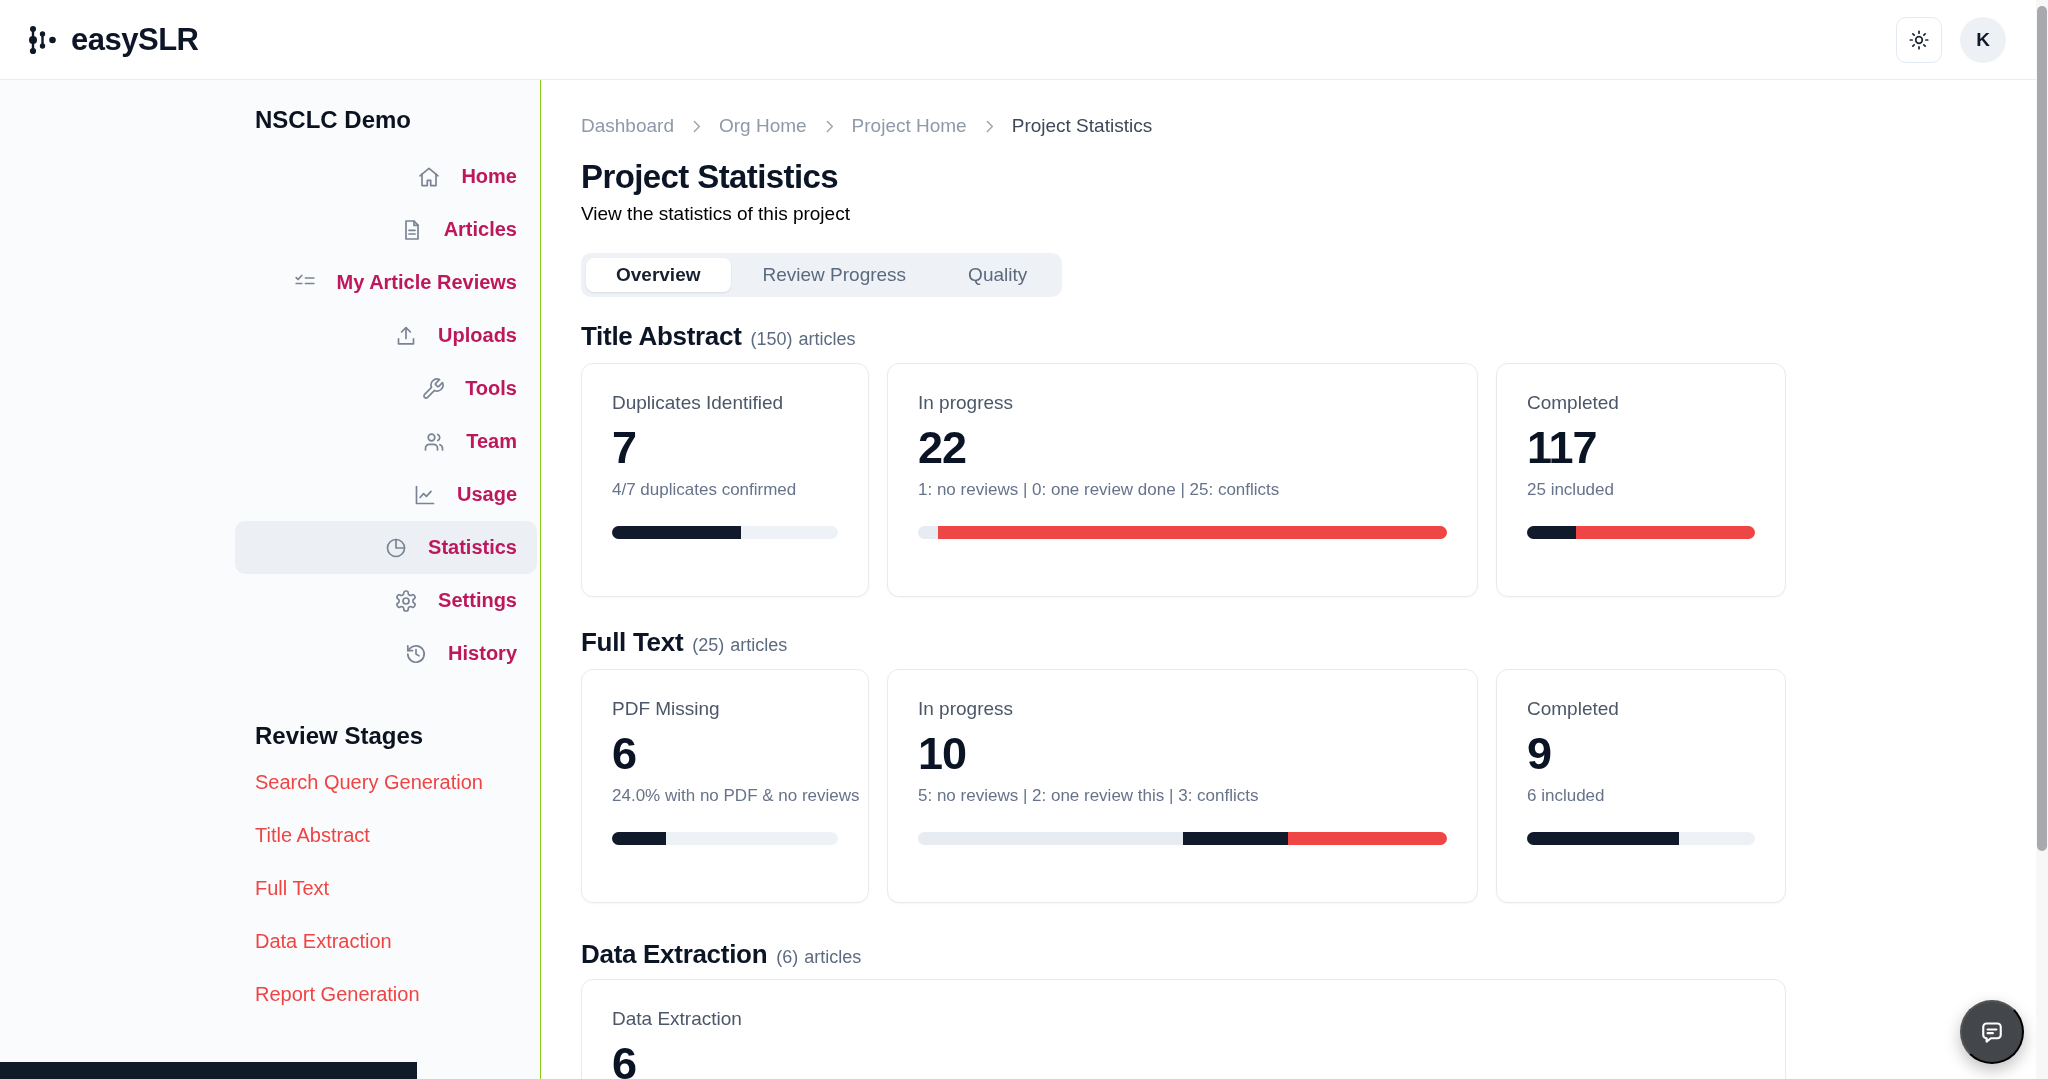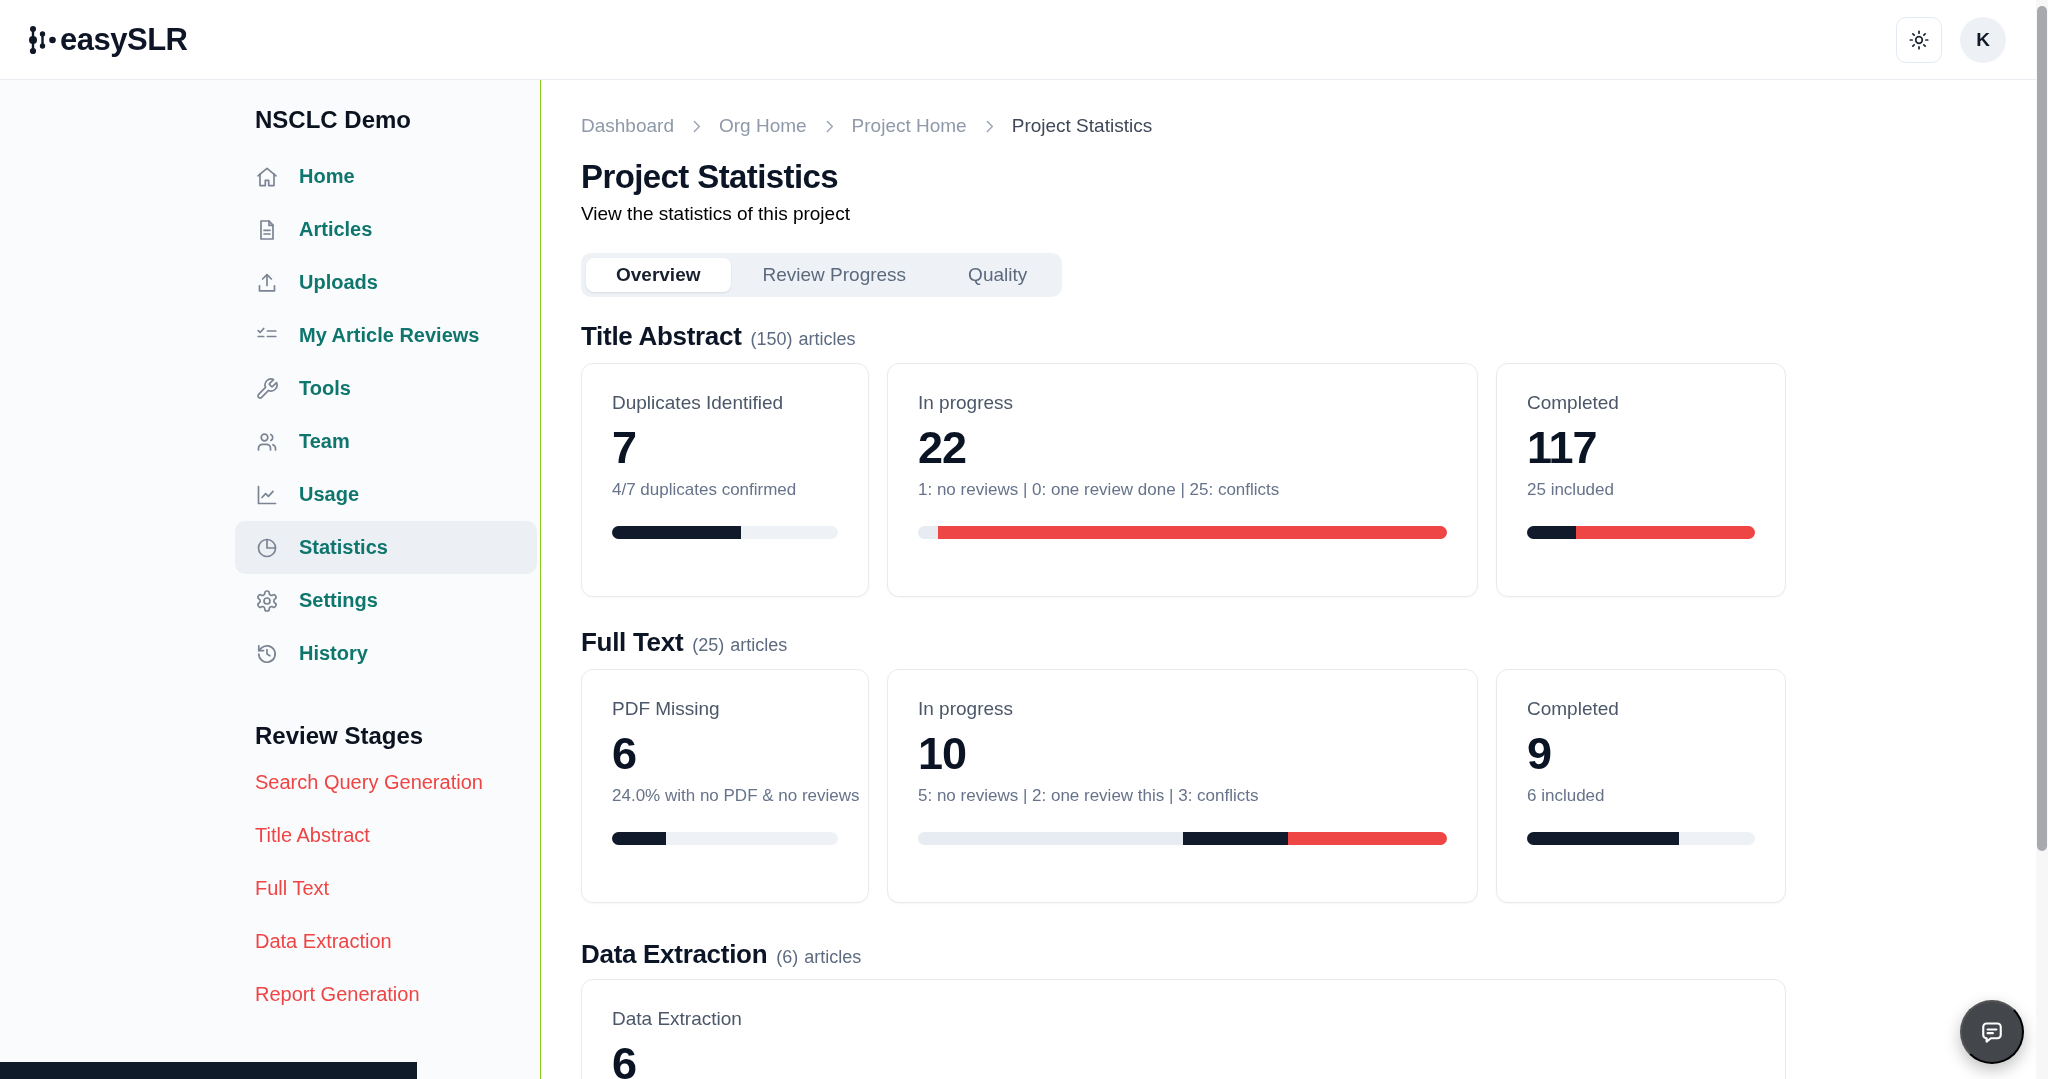--- a/index.html
+++ b/index.html
@@ -2,35 +2,35 @@
 <html><head>
 <meta charset="utf-8">
 <style>
   * { margin:0; padding:0; box-sizing:border-box; }
   html,body { width:2048px; height:1079px; overflow:hidden; background:#fff;
     font-family:"Liberation Sans","DejaVu Sans",sans-serif; color:#0c1526; }
 
   
   .header { position:absolute; top:0; left:0; right:0; height:80px; background:#fff;
     border-bottom:1px solid #e9ecf0; display:flex; align-items:center; padding:0 26px; z-index:5; }
-  .logo { display:flex; align-items:center; }
+  .logo { display:flex; align-items:center; gap:11px; }
   .logo-text { font-size:31px; font-weight:700; color:#0d1526; letter-spacing:-0.5px; }
   .header-right { margin-left:auto; display:flex; align-items:center; gap:18px; padding-right:16px; }
   .theme-btn { width:46px; height:46px; border:1px solid #e3e9f0; border-radius:10px;
     background:#fff; display:flex; align-items:center; justify-content:center; }
   .avatar { width:46px; height:46px; border-radius:50%; background:#edf1f6; color:#111827;
     font-weight:700; font-size:19px; display:flex; align-items:center; justify-content:center; }
 
   
   .sidebar { position:absolute; top:80px; left:0; width:541px; bottom:0;
     background:#fafbfc; border-right:1px solid #84cc16; }
   .side-inner { margin-left:235px; padding-top:26px; width:302px; }
   .project-name { font-size:24px; font-weight:700; color:#0b1220; padding-left:20px; margin-bottom:16px; }
   .nav-item { height:53px; display:flex; align-items:center; gap:20px; padding:0 20px;
-    border-radius:10px; color:#0f766e; font-size:20px; font-weight:600; cursor:pointer; }
+    border-radius:10px; color:#be185d; font-size:20px; font-weight:600; cursor:pointer;justify-content:flex-end; }
   .nav-item svg { width:24px; height:24px; stroke:#7b8494; fill:none;
     stroke-width:1.7; stroke-linecap:round; stroke-linejoin:round; flex-shrink:0; }
   .nav-item.active { background:#ecf0f5; }
   .stages-title { font-size:24px; font-weight:700; color:#0b1220; padding-left:20px;
     margin-top:42px; margin-bottom:6px; }
   .stage-item { height:53px; display:flex; align-items:center; padding:0 20px;
     font-size:20px; font-weight:400; color:#ef4444; cursor:pointer; }
 
   
   .main { position:absolute; left:542px; top:80px; right:12px; bottom:0; background:#fff;
@@ -133,34 +133,34 @@
         <svg viewBox="0 0 24 24">
           <path d="M6 3h8l4 4.2V21H6z"></path>
             <path d="M14 3v4.4h4"></path>
           <path d="M9 12.3h6"></path>
             <path d="M9 16h6"></path>
         </svg>
         <span>Articles</span>
       </div>
       <div class="nav-item">
         <svg viewBox="0 0 24 24">
-          <path d="M12 14.5V3.8"></path>
-            <path d="m7.6 8 4.4-4.3L16.4 8"></path>
-          <path d="M4.5 14.8v5h15v-5"></path>
-        </svg>
-        <span>Uploads</span>
-      </div>
-      <div class="nav-item">
-        <svg viewBox="0 0 24 24">
           <path d="m3.2 6.6 1.9 1.9 3.6-4"></path>
           <path d="M12.5 7h8.3"></path>
             <path d="M12.5 12.5h8.3"></path>
             <path d="M3.2 12.5h5.5"></path>
         </svg>
         <span>My Article Reviews</span>
+      </div>
+      <div class="nav-item">
+        <svg viewBox="0 0 24 24">
+          <path d="M12 14.5V3.8"></path>
+            <path d="m7.6 8 4.4-4.3L16.4 8"></path>
+          <path d="M4.5 14.8v5h15v-5"></path>
+        </svg>
+        <span>Uploads</span>
       </div>
       <div class="nav-item">
         <svg viewBox="0 0 24 24">
           <path d="M14.7 6.3a1 1 0 0 0 0 1.4l1.6 1.6a1 1 0 0 0 1.4 0l3.77-3.77a6 6 0 0 1-7.94 7.94l-6.91 6.91a2.12 2.12 0 0 1-3-3l6.91-6.91a6 6 0 0 1 7.94-7.94l-3.76 3.76z"></path>
         </svg>
         <span>Tools</span>
       </div>
       <div class="nav-item">
         <svg viewBox="0 0 24 24">
           <circle cx="9.5" cy="7.5" r="3.3"></circle>

